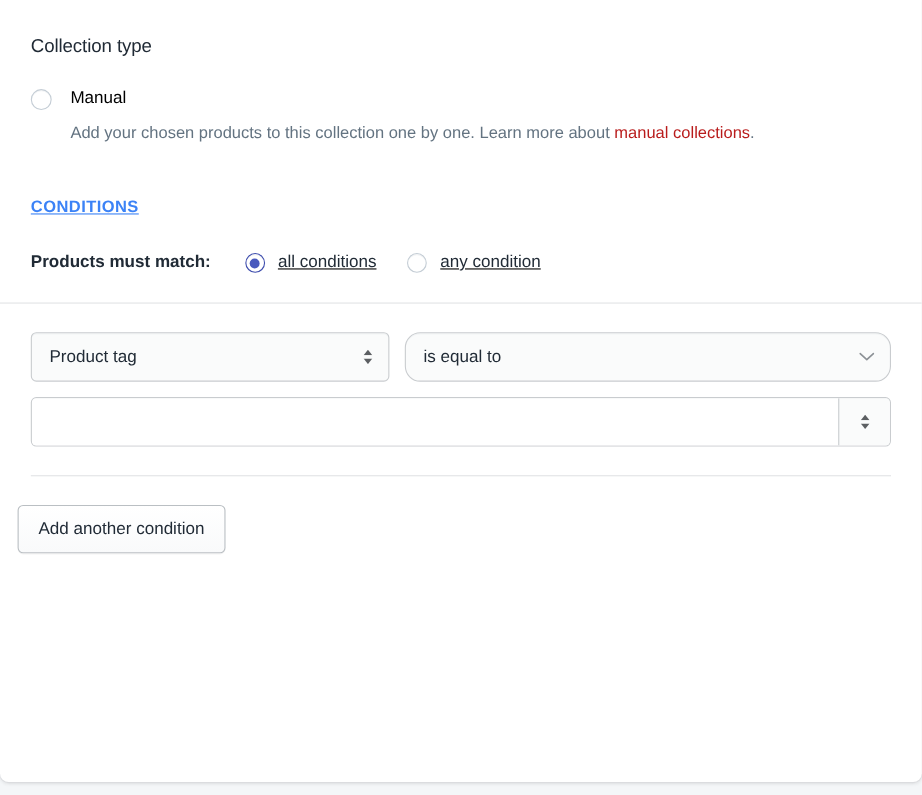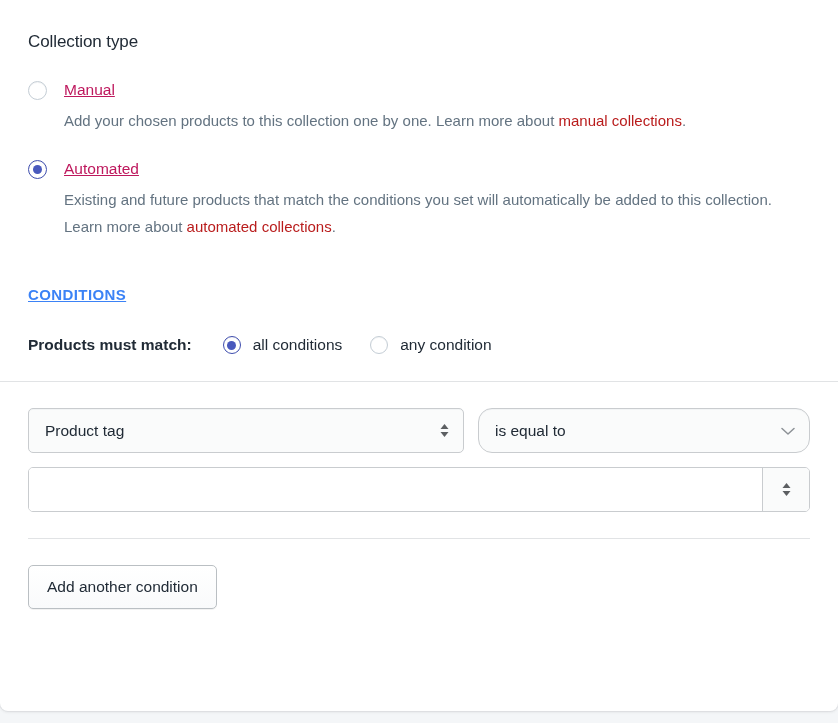--- a/index.html
+++ b/index.html
@@ -81,24 +81,23 @@
     width: 9px;
     height: 9px;
     margin-left: -4.5px;
     margin-top: -4.5px;
     border-radius: 50%;
     background: #4959bd;
   }
 
   .choice-label {
     font-size: 15.5px;
-    color: #be185d;
+    color: #000000;
     line-height: 20px;
     margin-left: 17px;
-    text-decoration: underline;
   }
 
   .choice-help {
     margin-left: 36px;
     margin-top: 7px;
     font-size: 15px;
     line-height: 27px;
     color: #637381;
     max-width: 775px;
   }
@@ -131,20 +130,21 @@
   .match-label {
     font-size: 15.5px;
     color: #212b36;
     line-height: 20px;
     font-weight: bold;
   }
   .match-option {
     display: flex;
     align-items: center;
     margin-left: 31px;
+    text-decoration: underline;
   }
   .match-option + .match-option {
     margin-left: 28px;
     align-items: center;
   }
   .match-option .radio { width: 18px; height: 18px; flex-basis: 18px; }
   .match-option-label {
     font-size: 15.5px;
     color: #212b36;
     line-height: 20px;
@@ -183,21 +183,21 @@
   }
   .field-text {
     font-size: 15.5px;
     color: #212b36;
     padding-left: 16px;
     line-height: 20px;
     white-space: nowrap;
     overflow: hidden;
     text-overflow: ellipsis;
   }
-  .field.select-a { width: 436px; }
+  .field.select-a { width: 326px; }
   .field.select-b { flex: 1 1 auto; border-radius: 14px; }
 
   .chev-updown {
     position: absolute;
     right: 13px;
     top: 50%;
     transform: translateY(-50%);
     width: 12px;
     height: 18px;
     display: flex;
@@ -250,21 +250,21 @@
     color: #5c5f62;
   }
   .stepper-glyph {
     display: flex;
     flex-direction: column;
     align-items: center;
     gap: 3px;
   }
 
   .condition-foot {
-    padding: 26px 28px 0 28px;
+    padding: 26px 28px 0 16px;
   }
 
   .btn {
     display: inline-flex;
     align-items: center;
     justify-content: center;
     height: 44px;
     padding: 0 18px;
     font-size: 15.5px;
     color: #212b36;
@@ -289,27 +289,20 @@
     <div class="choice-list">
 
       <div class="choice">
         <div class="choice-head">
           <span class="radio"></span>
           <span class="choice-label">Manual</span>
         </div>
         <div class="choice-help"><span>Add your chosen products to this collection one by one. Learn more about </span><a href="#">manual collections</a><span>.</span></div>
       </div>
 
-      <div class="choice">
-        <div class="choice-head">
-          <span class="radio checked"></span>
-          <span class="choice-label">Automated</span>
-        </div>
-        <div class="choice-help"><span>Existing and future products that match the conditions you set will automatically be added to this collection. Learn more about </span><a href="#">automated collections</a><span>.</span></div>
-      </div>
 
     </div>
 
     <div class="conditions-block">
       <h3 class="sub-heading">CONDITIONS</h3>
 
       <div class="match-row">
         <span class="match-label">Products must match:</span>
 
         <div class="match-option">

